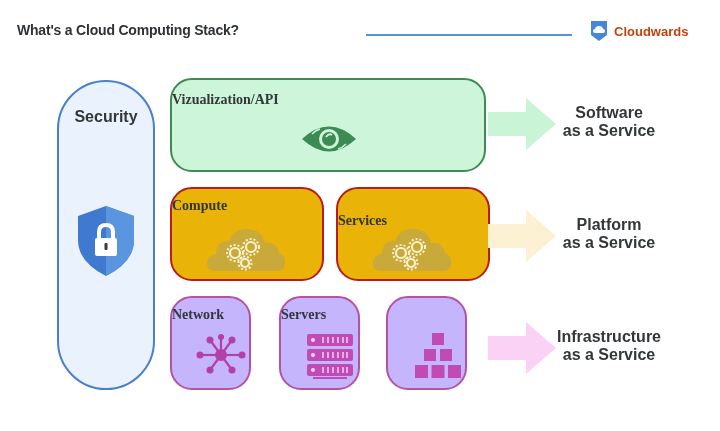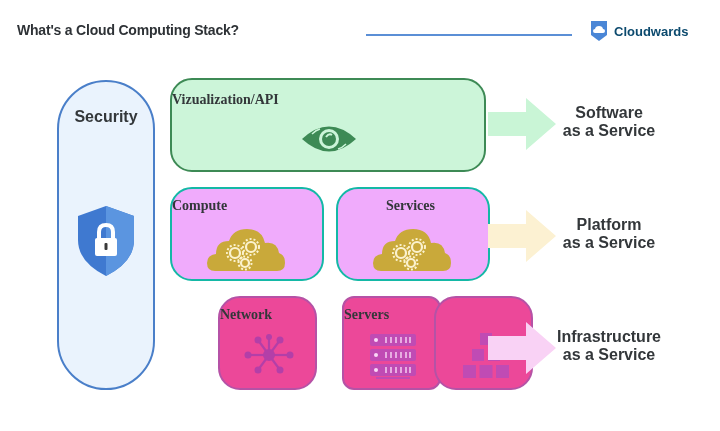--- a/index.html
+++ b/index.html
@@ -1,28 +1,28 @@
 <!DOCTYPE html>
 <html><head>
 <meta charset="utf-8">
 <style>
   html,body{margin:0;padding:0;background:#ffffff;}
   body{width:720px;height:431px;position:relative;overflow:hidden;font-family:"Liberation Sans","DejaVu Sans",sans-serif;color:#2f3337;}
   .title{position:absolute;left:17px;top:22px;font-size:14px;font-weight:bold;color:#2e3236;letter-spacing:-0.2px;}
   .title-line{position:absolute;left:366px;top:34px;width:206px;height:2px;background:#5b8fd6;}
   .brand{position:absolute;left:590px;top:20px;display:flex;align-items:center;gap:6px;}
-  .brand-text{font-size:13px;font-weight:bold;color:#0c4a6e;}
+  .brand-text{font-size:13px;font-weight:bold;color:#c2410c;}
   .security{position:absolute;left:57px;top:80px;width:98px;height:310px;border:2px solid #4a7fc9;border-radius:50px;background:#eaf3fd;box-sizing:border-box;}
   .security-label{position:absolute;top:26px;left:0;right:0;text-align:center;font-size:16px;font-weight:bold;color:#33373a;}
   .security-icon{position:absolute;left:15px;top:122px;}
   .box{position:absolute;box-sizing:border-box;border-radius:22px;}
   .box-label{position:absolute;left:0;right:0;text-align:left;font-size:14px;font-weight:bold;color:#33373a;font-family:Liberation Serif, serif;}
   .saas-box{left:170px;top:78px;width:316px;height:94px;background:#ccf5d9;border:2px solid #3d8a55;}
-  .paas-box{top:187px;width:154px;height:94px;background:#f0abfc;border:2px solid #14b8a6;}
-  .iaas-box{top:296px;width:99px;height:94px;background:#ec4899;border:2px solid #b552a6;margin-left:48px;}
+  .paas-box{top:187px;width:154px;height:94px;background:#eab308;border:2px solid #b91c1c;}
+  .iaas-box{top:296px;width:81px;height:94px;background:#c4b5fd;border:2px solid #b552a6;}
   .arrow{position:absolute;left:488px;}
   .layer-label{position:absolute;width:120px;text-align:center;font-size:16px;font-weight:bold;color:#33373a;line-height:18px;}
   .icon{position:absolute;}
 </style>
 </head>
 <body>
 
 <div class="title">What's a Cloud Computing Stack?</div>
 <div class="title-line"></div>
 <div class="brand">
@@ -73,21 +73,21 @@
         <circle cx="38" cy="36" r="4"></circle>
     </g>
     <g stroke="#fbf2ce" stroke-width="2" stroke-dasharray="2 2" fill="none">
       <circle cx="28" cy="26" r="8"></circle>
         <circle cx="44" cy="20" r="8"></circle>
         <circle cx="38" cy="36" r="6.5"></circle>
     </g>
   </svg>
 </div>
 <div class="box paas-box" style="left:336px;">
-  <div class="box-label" style="top:9px;padding-left:48px;">Services</div>
+  <div class="box-label" style="top:24px;">Services</div>
   <svg class="icon" style="left:35px;top:38px;" width="78" height="46" viewBox="0 0 78 46">
     <path d="M8 44 Q0 44 0 36 Q0 28 9 27 Q9 14 22 14 Q26 2 40 2 Q55 2 58 16 Q70 14 72 26 Q78 28 78 36 Q78 44 70 44 Z" fill="#c9a93a"></path>
     <g fill="none" stroke="#fbf2ce" stroke-width="2.2">
       <circle cx="28" cy="26" r="5"></circle>
         <circle cx="44" cy="20" r="5"></circle>
         <circle cx="38" cy="36" r="4"></circle>
     </g>
     <g stroke="#fbf2ce" stroke-width="2" stroke-dasharray="2 2" fill="none">
       <circle cx="28" cy="26" r="8"></circle>
         <circle cx="44" cy="20" r="8"></circle>
@@ -120,21 +120,21 @@
       <circle cx="4" cy="21" r="3.5"></circle>
         <circle cx="46" cy="21" r="3.5"></circle>
       <circle cx="14" cy="6" r="3.5"></circle>
         <circle cx="36" cy="6" r="3.5"></circle>
       <circle cx="14" cy="36" r="3.5"></circle>
         <circle cx="36" cy="36" r="3.5"></circle>
       <circle cx="25" cy="3" r="3"></circle>
     </g>
   </svg>
 </div>
-<div class="box iaas-box" style="left:294px;border-radius:12px;">
+<div class="box iaas-box" style="left:279px;">
   <div class="box-label" style="top:9px;">Servers</div>
   <svg class="icon" style="left:26px;top:36px;" width="46" height="46" viewBox="0 0 46 46">
     <g fill="#c04bb4">
       <rect x="0" y="0" width="46" height="12" rx="2"></rect>
       <rect x="0" y="15" width="46" height="12" rx="2"></rect>
       <rect x="0" y="30" width="46" height="12" rx="2"></rect>
       <rect x="6" y="43" width="34" height="2"></rect>
     </g>
     <g fill="#fad7f6">
       <circle cx="6" cy="6" r="2"></circle>

